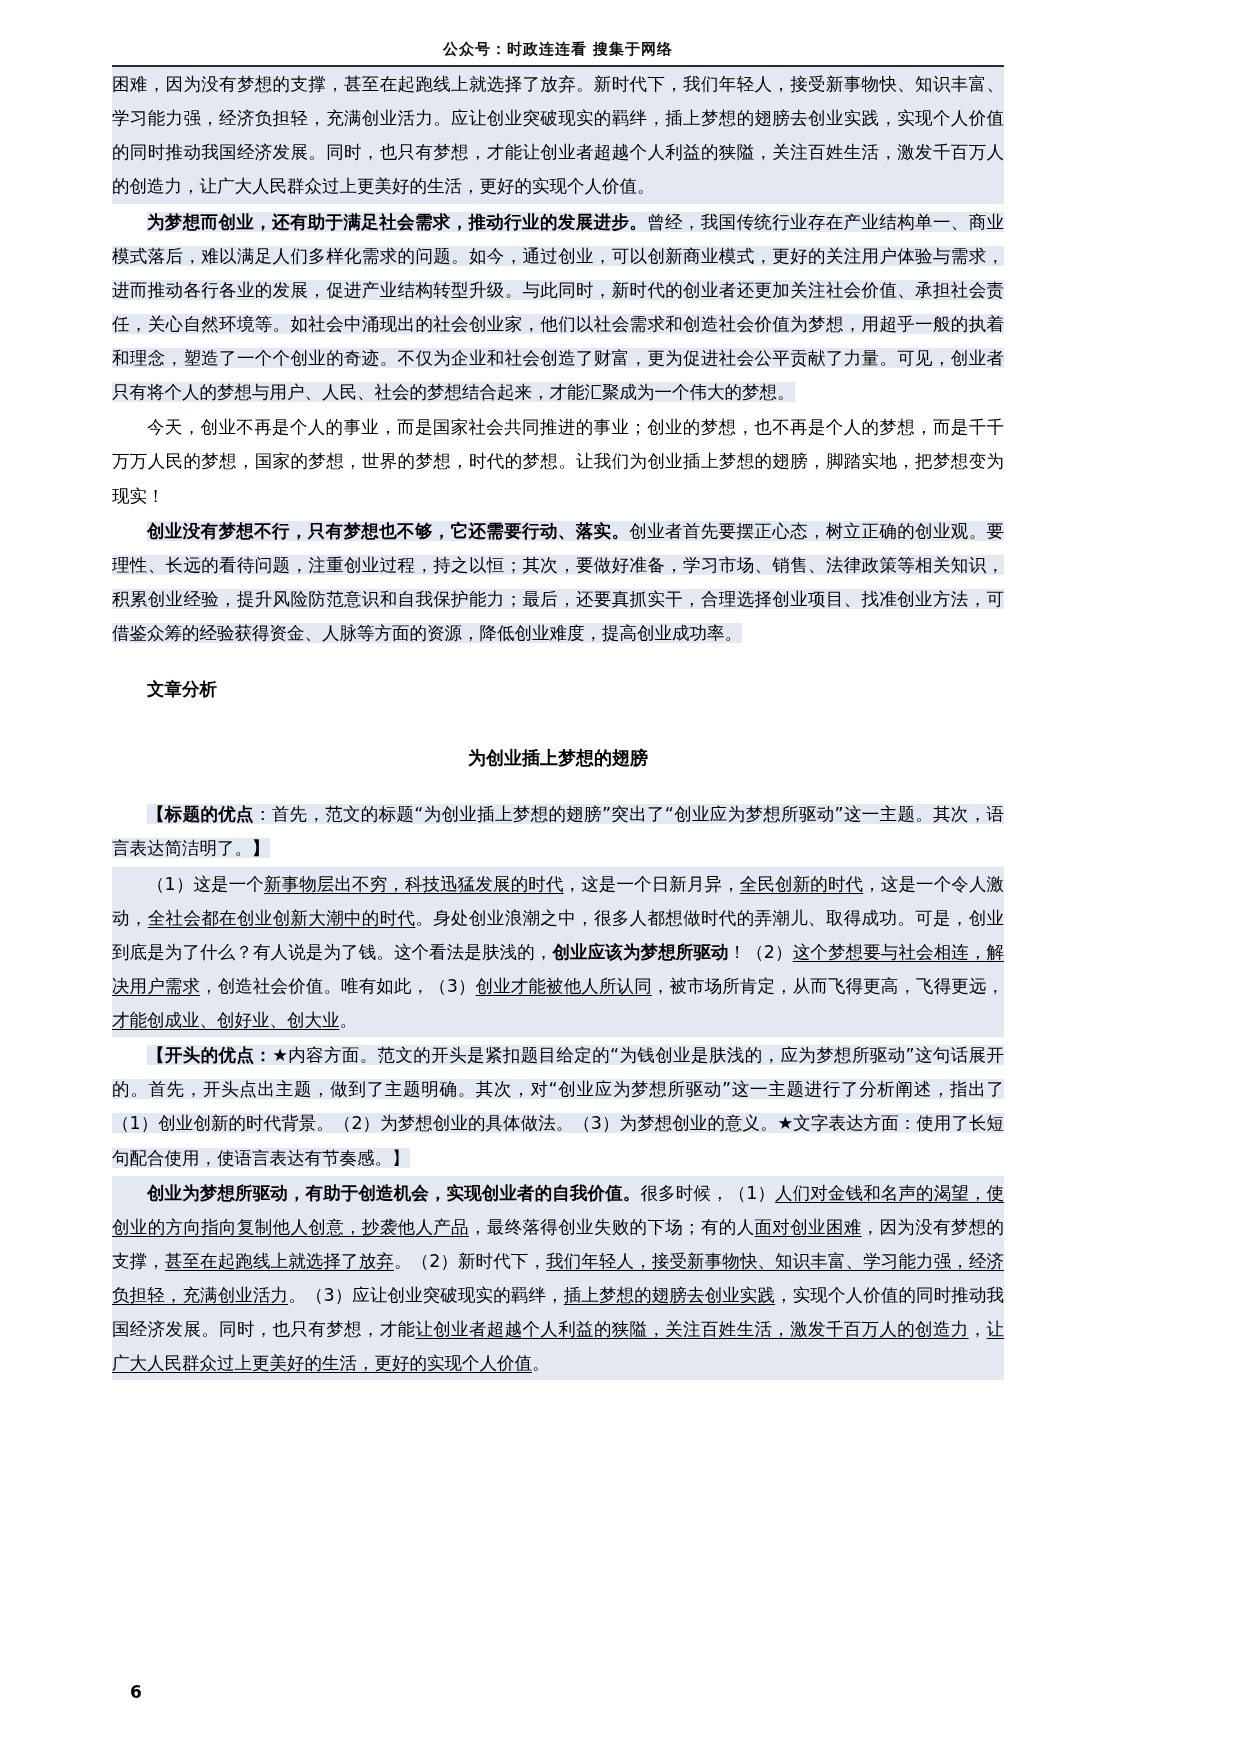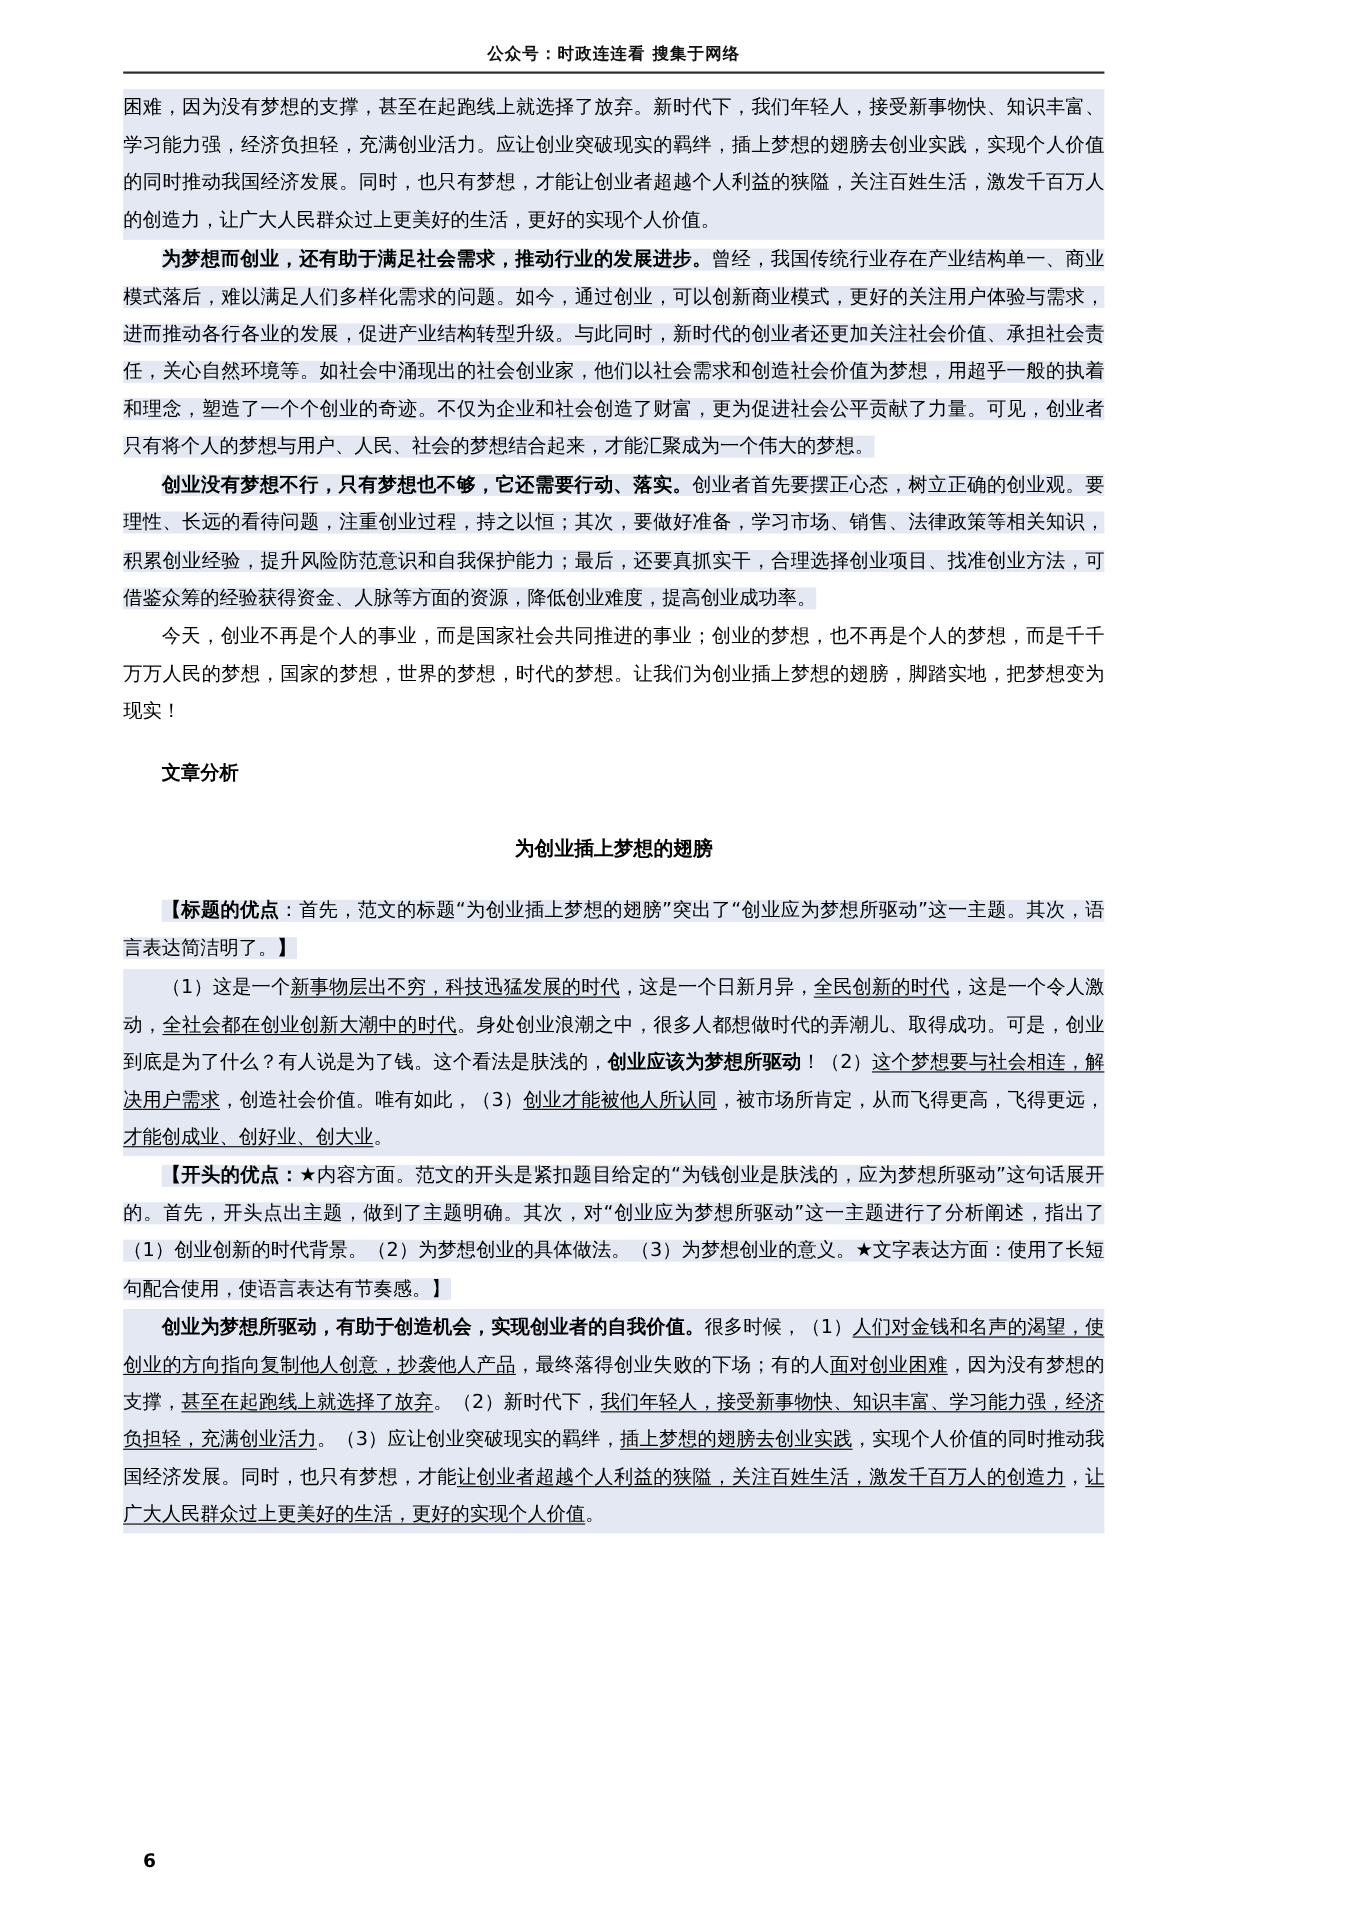--- a/index.html
+++ b/index.html
@@ -30,21 +30,20 @@
     padding-top: 40px;
     padding-bottom: 6px;
     color: #111;
   }
   .header-rule {
     border-top: 2px solid #2b2b2b;
     margin: 0 112px 0 112px;
   }
   .content {
     margin: 0 112px;
-    padding-top: 14px;
     font-size: 17.5px;
     line-height: 1.95;
     text-align: justify;
     text-justify: inter-ideograph;
   }
   p {
     margin: 0 0 1px 0;
   }
   .indent {
     text-indent: 2em;
@@ -86,23 +85,23 @@
 
   <div class="header">公众号：时政连连看  搜集于网络</div>
   <div class="header-rule"></div>
 
   <div class="content">
 
     <p class="hl"><span>困难，因为没有梦想的支撑，甚至在起跑线上就选择了放弃。新时代下，我们年轻人，接受新事物快、知识丰富、学习能力强，经济负担轻，充满创业活力。应让创业突破现实的羁绊，插上梦想的翅膀去创业实践，实现个人价值的同时推动我国经济发展。同时，也只有梦想，才能让创业者超越个人利益的狭隘，关注百姓生活，激发千百万人的创造力，让广大人民群众过上更美好的生活，更好的实现个人价值。</span></p>
 
     <p class="indent"><span class="b hl">为梦想而创业，还有助于满足社会需求，推动行业的发展进步。</span><span class="hl">曾经，我国传统行业存在产业结构单一、商业模式落后，难以满足人们多样化需求的问题。如今，通过创业，可以创新商业模式，更好的关注用户体验与需求，进而推动各行各业的发展，促进产业结构转型升级。与此同时，新时代的创业者还更加关注社会价值、承担社会责任，关心自然环境等。如社会中涌现出的社会创业家，他们以社会需求和创造社会价值为梦想，用超乎一般的执着和理念，塑造了一个个创业的奇迹。不仅为企业和社会创造了财富，更为促进社会公平贡献了力量。可见，创业者只有将个人的梦想与用户、人民、社会的梦想结合起来，才能汇聚成为一个伟大的梦想。</span></p>
 
+    <p class="indent"><span>今天，创业不再是个人的事业，而是国家社会共同推进的事业；创业的梦想，也不再是个人的梦想，而是千千万万人民的梦想，国家的梦想，世界的梦想，时代的梦想。让我们为创业插上梦想的翅膀，脚踏实地，把梦想变为现实！</span></p>
+
     <p class="indent"><span class="b hl">创业没有梦想不行，只有梦想也不够，它还需要行动、落实。</span><span class="hl">创业者首先要摆正心态，树立正确的创业观。要理性、长远的看待问题，注重创业过程，持之以恒；其次，要做好准备，学习市场、销售、法律政策等相关知识，积累创业经验，提升风险防范意识和自我保护能力；最后，还要真抓实干，合理选择创业项目、找准创业方法，可借鉴众筹的经验获得资金、人脉等方面的资源，降低创业难度，提高创业成功率。</span></p>
-
-    <p class="indent"><span>今天，创业不再是个人的事业，而是国家社会共同推进的事业；创业的梦想，也不再是个人的梦想，而是千千万万人民的梦想，国家的梦想，世界的梦想，时代的梦想。让我们为创业插上梦想的翅膀，脚踏实地，把梦想变为现实！</span></p>
 
     <p class="section-label">文章分析</p>
 
     <p class="center-title">为创业插上梦想的翅膀</p>
 
     <p class="indent"><span class="b hl">【标题的优点</span><span class="hl">：首先，范文的标题“为创业插上梦想的翅膀”突出了“创业应为梦想所驱动”这一主题。其次，语言表达简洁明了。</span><span class="b hl">】</span></p>
 
     <p class="indent hl"><span>（1）这是一个</span><span class="u">新事物层出不穷，科技迅猛发展的时代</span><span>，这是一个日新月异，</span><span class="u">全民创新的时代</span><span>，这是一个令人激动，</span><span class="u">全社会都在创业创新大潮中的时代</span><span>。身处创业浪潮之中，很多人都想做时代的弄潮儿、取得成功。可是，创业到底是为了什么？有人说是为了钱。这个看法是肤浅的，</span><span class="b">创业应该为梦想所驱动</span><span>！（2）</span><span class="u">这个梦想要与社会相连，解决用户需求</span><span>，创造社会价值。唯有如此，（3）</span><span class="u">创业才能被他人所认同</span><span>，被市场所肯定，从而飞得更高，飞得更远，</span><span class="u">才能创成业、创好业、创大业</span><span>。</span></p>
 
     <p class="indent"><span class="b hl">【开头的优点：</span><span class="hl">★内容方面。范文的开头是紧扣题目给定的“为钱创业是肤浅的，应为梦想所驱动”这句话展开的。首先，开头点出主题，做到了主题明确。其次，对“创业应为梦想所驱动”这一主题进行了分析阐述，指出了（1）创业创新的时代背景。（2）为梦想创业的具体做法。（3）为梦想创业的意义。★文字表达方面：使用了长短句配合使用，使语言表达有节奏感。】</span></p>

